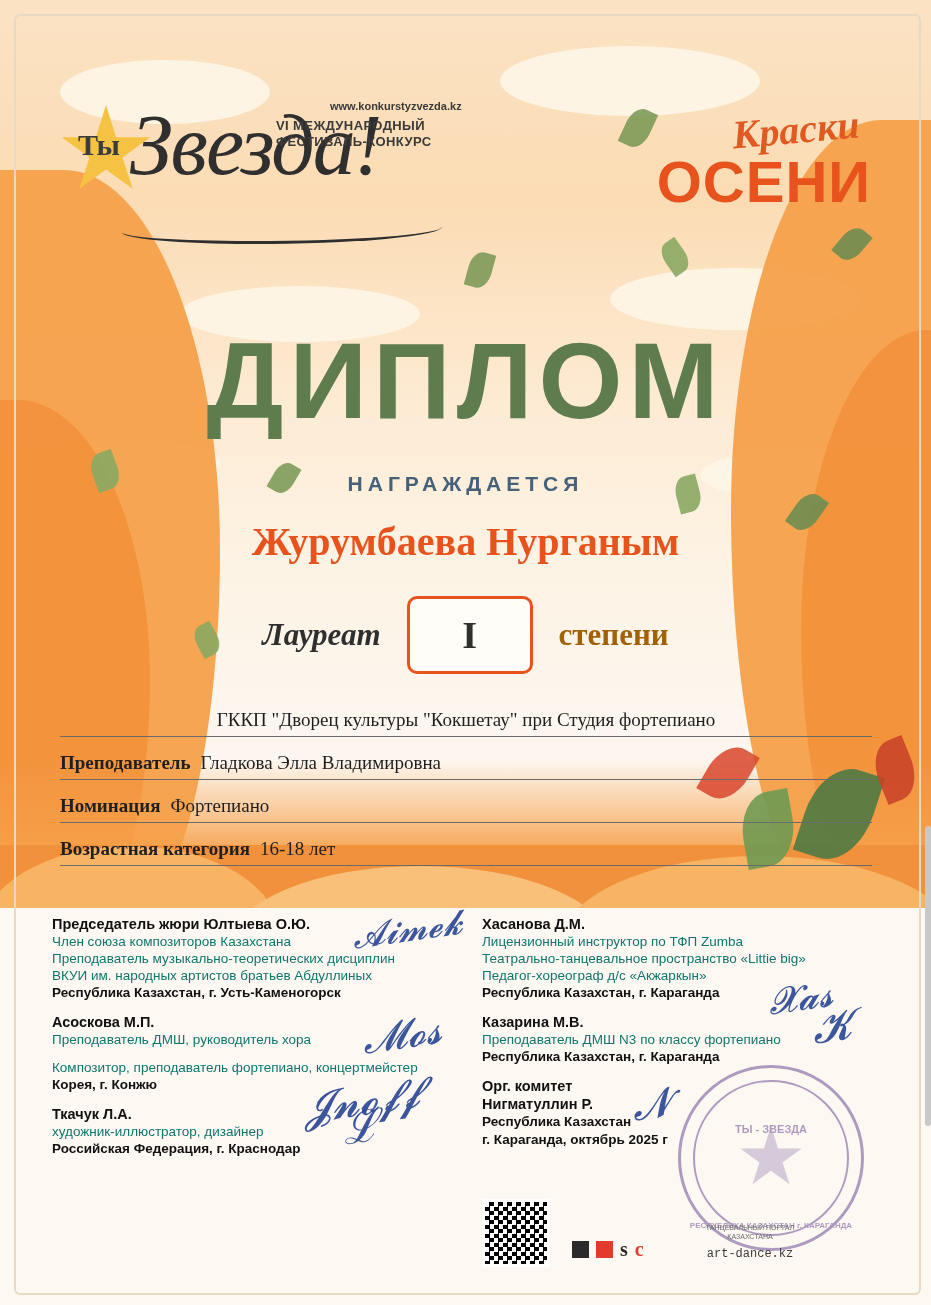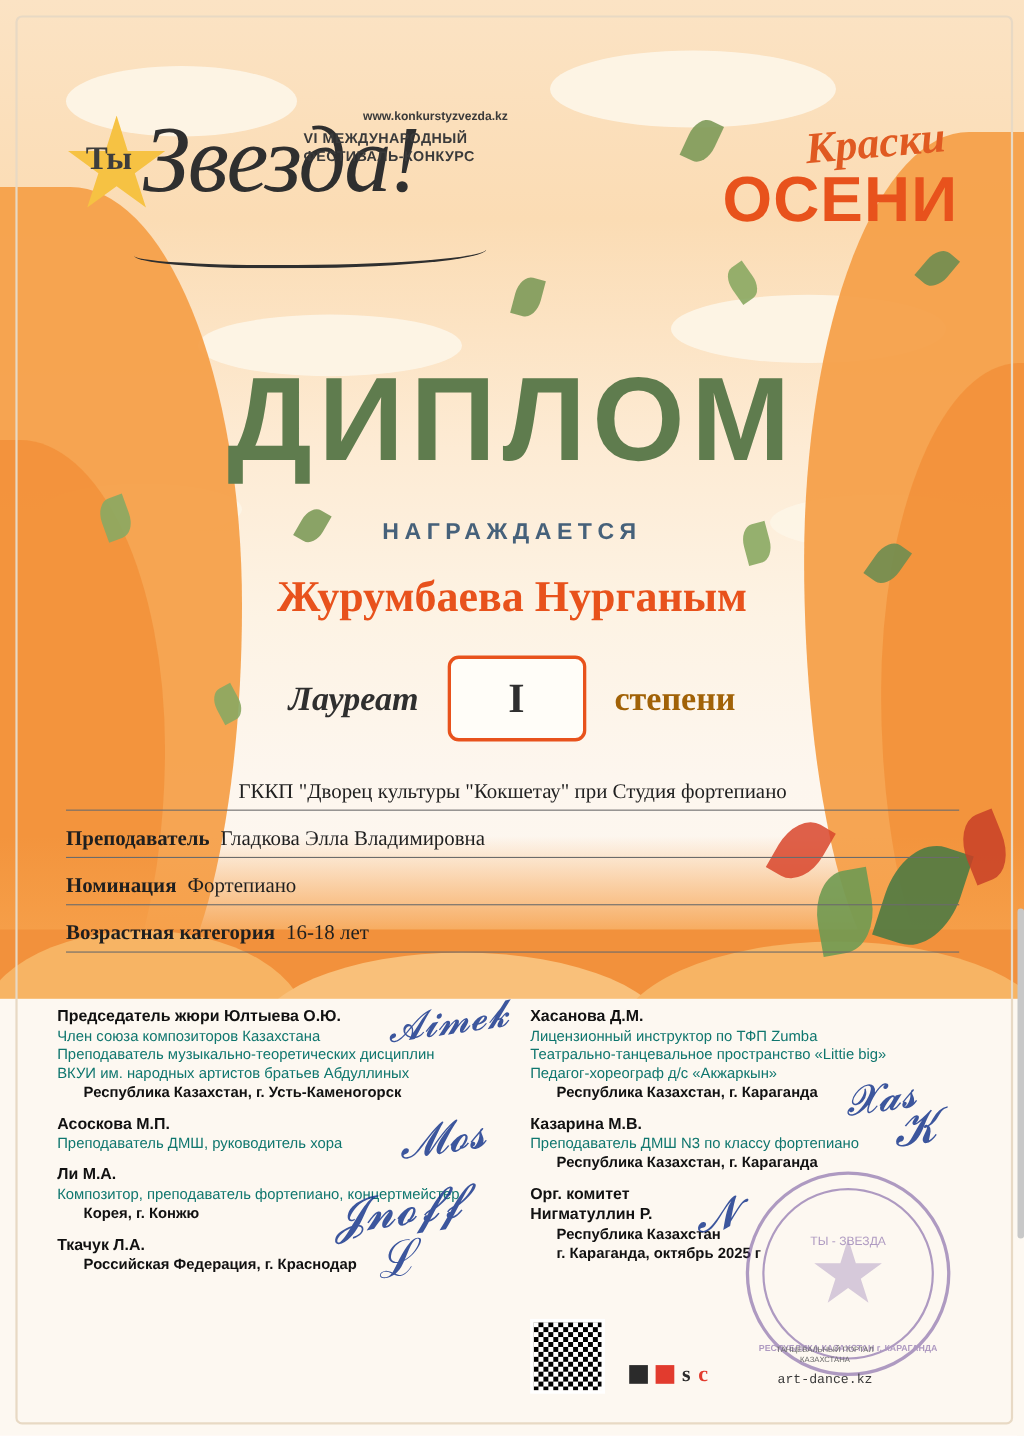--- a/index.html
+++ b/index.html
@@ -73,31 +73,31 @@
   .leaf{position:absolute;border-radius:50% 0 50% 0;opacity:.9;}
 
   
   .sig-area{position:absolute;left:52px;top:915px;width:830px;height:360px;}
   .col{position:absolute;top:0;width:400px;}
   .col.left{left:0;}
   .col.right{left:430px;}
   .sig-block{margin-bottom:11px;position:relative;}
   .sig-name{font-size:14.5px;font-weight:bold;color:#111;line-height:18px;}
   .sig-line{font-size:13.5px;color:#0f766e;line-height:17px;}
-  .sig-loc{font-size:13.5px;font-weight:bold;color:#111;line-height:18px;margin-left:24px;}
+  .sig-loc{font-size:13.5px;font-weight:bold;color:#111;line-height:18px;}
 
   .scribble{position:absolute;font-family:"Liberation Serif",serif;font-style:italic;color:#1b3a8f;
     font-size:34px;opacity:.85;transform:rotate(-8deg);pointer-events:none;}
 
   .stamp{position:absolute;right:18px;bottom:24px;width:180px;height:180px;border-radius:50%;
     border:3px solid #6f4e9b;opacity:.55;}
   .stamp:before{content:"";position:absolute;left:12px;top:12px;right:12px;bottom:12px;border:2px solid #6f4e9b;border-radius:50%;}
   .stamp-star{position:absolute;left:50%;top:50%;transform:translate(-50%,-50%);width:64px;height:64px;background:#6f4e9b;opacity:.5;
     clip-path:polygon(50% 0%,61% 35%,98% 35%,68% 57%,79% 91%,50% 70%,21% 91%,32% 57%,2% 35%,39% 35%);}
-  .stamp-txt{position:absolute;left:50%;top:34%;transform:translate(-50%,-50%) ;font-size:11px;font-weight:normal;color:#6f4e9b;white-space:nowrap;}
+  .stamp-txt{position:absolute;left:50%;top:34%;transform:translate(-50%,-50%) ;font-size:11px;font-weight:bold;color:#6f4e9b;white-space:nowrap;}
   .stamp-txt2{position:absolute;left:50%;bottom:18px;transform:translateX(-50%);font-size:8px;font-weight:bold;color:#6f4e9b;white-space:nowrap;}
 
   .qr{position:absolute;left:430px;bottom:8px;width:62px;height:62px;background:
     repeating-conic-gradient(#000 0% 25%,#fff 0% 50%);background-size:9px 9px;border:3px solid #fff;}
   .partner{position:absolute;left:520px;bottom:14px;display:flex;align-items:center;gap:7px;}
   .p-sq{width:17px;height:17px;background:#2b2b2b;}
   .p-sq.red{background:#e23b2e;}
   .p-letter{font-size:20px;font-weight:bold;color:#e23b2e;font-family:"Liberation Serif",serif;}
   .p-letter.dark{color:#2b2b2b;}
   .p-cap{position:absolute;left:648px;bottom:34px;font-size:7px;color:#6a6a6a;text-align:center;line-height:9px;width:100px;}
@@ -201,28 +201,28 @@
         <div class="scribble" style="left:300px;top:-4px;">𝓐𝓲𝓶𝓮𝓴</div>
       </div>
 
       <div class="sig-block">
         <div class="sig-name">Асоскова М.П.</div>
         <div class="sig-line">Преподаватель ДМШ, руководитель хора</div>
         <div class="scribble" style="left:310px;top:-2px;font-size:40px;">𝓜𝓸𝓼</div>
       </div>
 
       <div class="sig-block">
-        <div class="sig-name">Ли М.А.</div>
         <div class="sig-line">Композитор, преподаватель фортепиано, концертмейстер</div>
         <div class="sig-loc">Корея, г. Конжю</div>
         <div class="scribble" style="left:250px;top:18px;font-size:42px;">𝓙𝓷𝓸𝓯𝓯</div>
       </div>
 
       <div class="sig-block">
         <div class="sig-name">Ткачук Л.А.</div>
+        <div class="sig-line">художник-иллюстратор, дизайнер</div>
         <div class="sig-loc">Российская Федерация, г. Краснодар</div>
         <div class="scribble" style="left:290px;top:-10px;font-size:44px;">ℒ</div>
       </div>
     </div>
 
     <div class="col right">
       <div class="sig-block">
         <div class="sig-name">Хасанова Д.М.</div>
         <div class="sig-line">Лицензионный инструктор по ТФП Zumba</div>
         <div class="sig-line">Театрально-танцевальное пространство «Littie big»</div>

